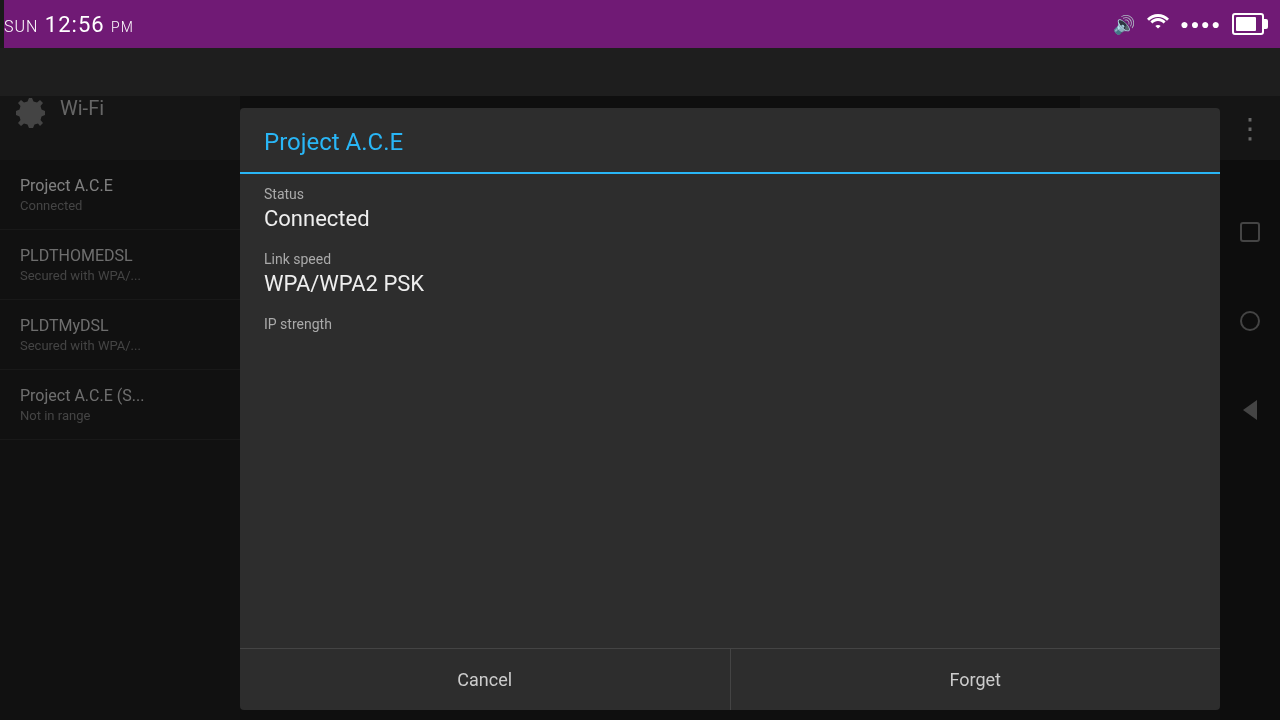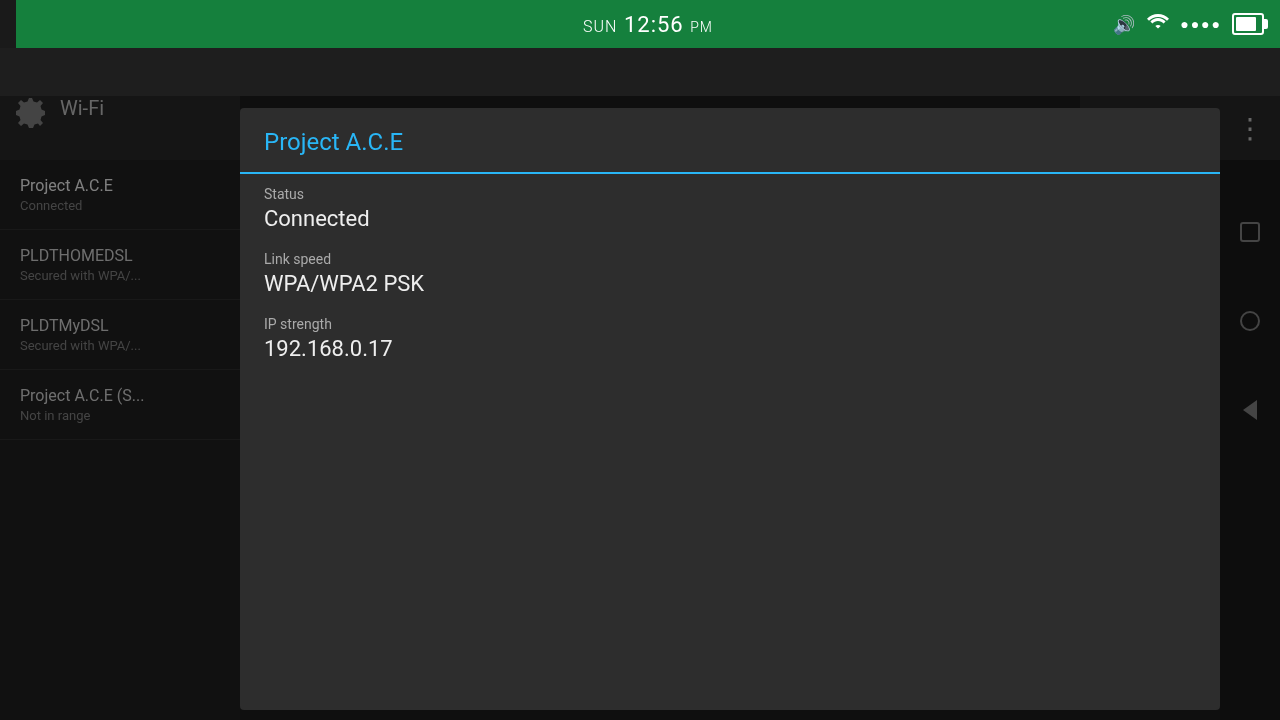--- a/index.html
+++ b/index.html
@@ -10,27 +10,27 @@
       background: #1a1a1a;
       font-family: 'Roboto', Arial, sans-serif;
       overflow: hidden;
       position: relative;
     }
 
     
     .status-bar {
       position: absolute;
       top: 0;
-      left: 16px;
+      left: 4px;
       right: 0;
       height: 48px;
-      background: #15803d;
+      background: #701a75;
       display: flex;
       align-items: center;
-      justify-content: center;
+      justify-content: flex-start;
       z-index: 100;
     }
 
     .status-bar-time {
       color: #fff;
       font-size: 22px;
       font-weight: 400;
       letter-spacing: 1px;
     }
 
@@ -416,19 +416,22 @@
 
       <div class="info-label">Status</div>
       <div class="info-value">Connected</div>
 
 
       <div class="info-label">Link speed</div>
 
       <div class="info-value">WPA/WPA2 PSK</div>
 
       <div class="info-label">IP strength</div>
-      <div class="info-value">192.168.0.17</div>
-
-    </div>
-
+
+    </div>
+
+    <div class="dialog-actions">
+      <button class="dialog-btn">Cancel</button>
+      <button class="dialog-btn">Forget</button>
+    </div>
   </div>
 
 </div>
 
 </body></html>

